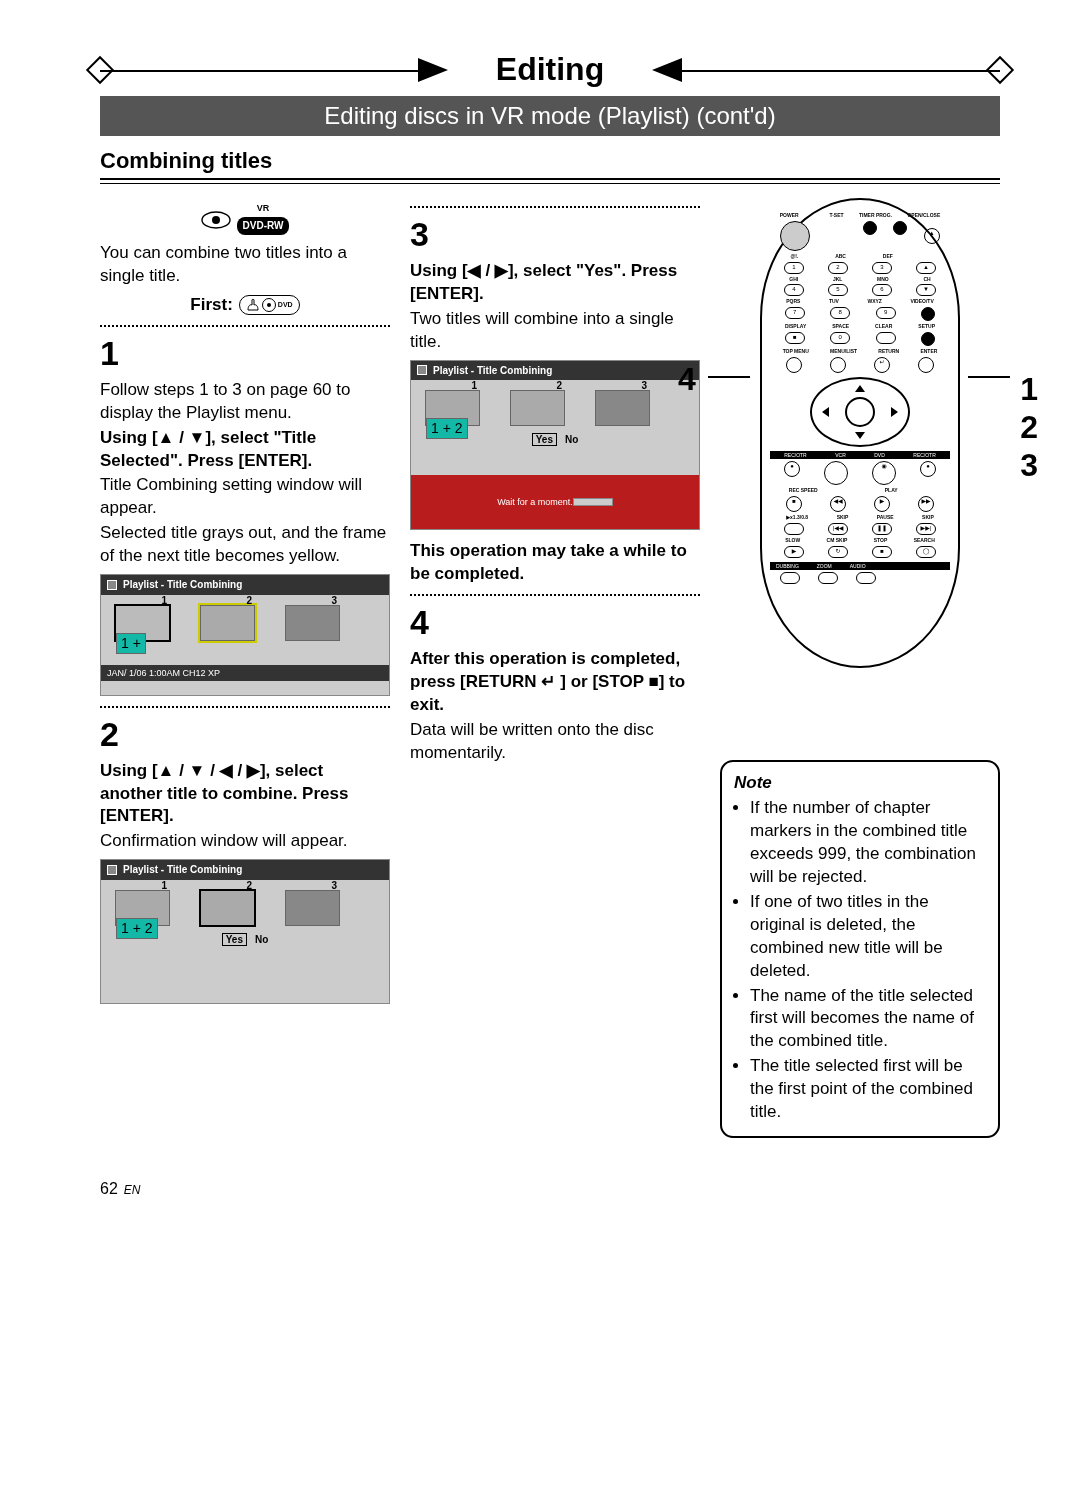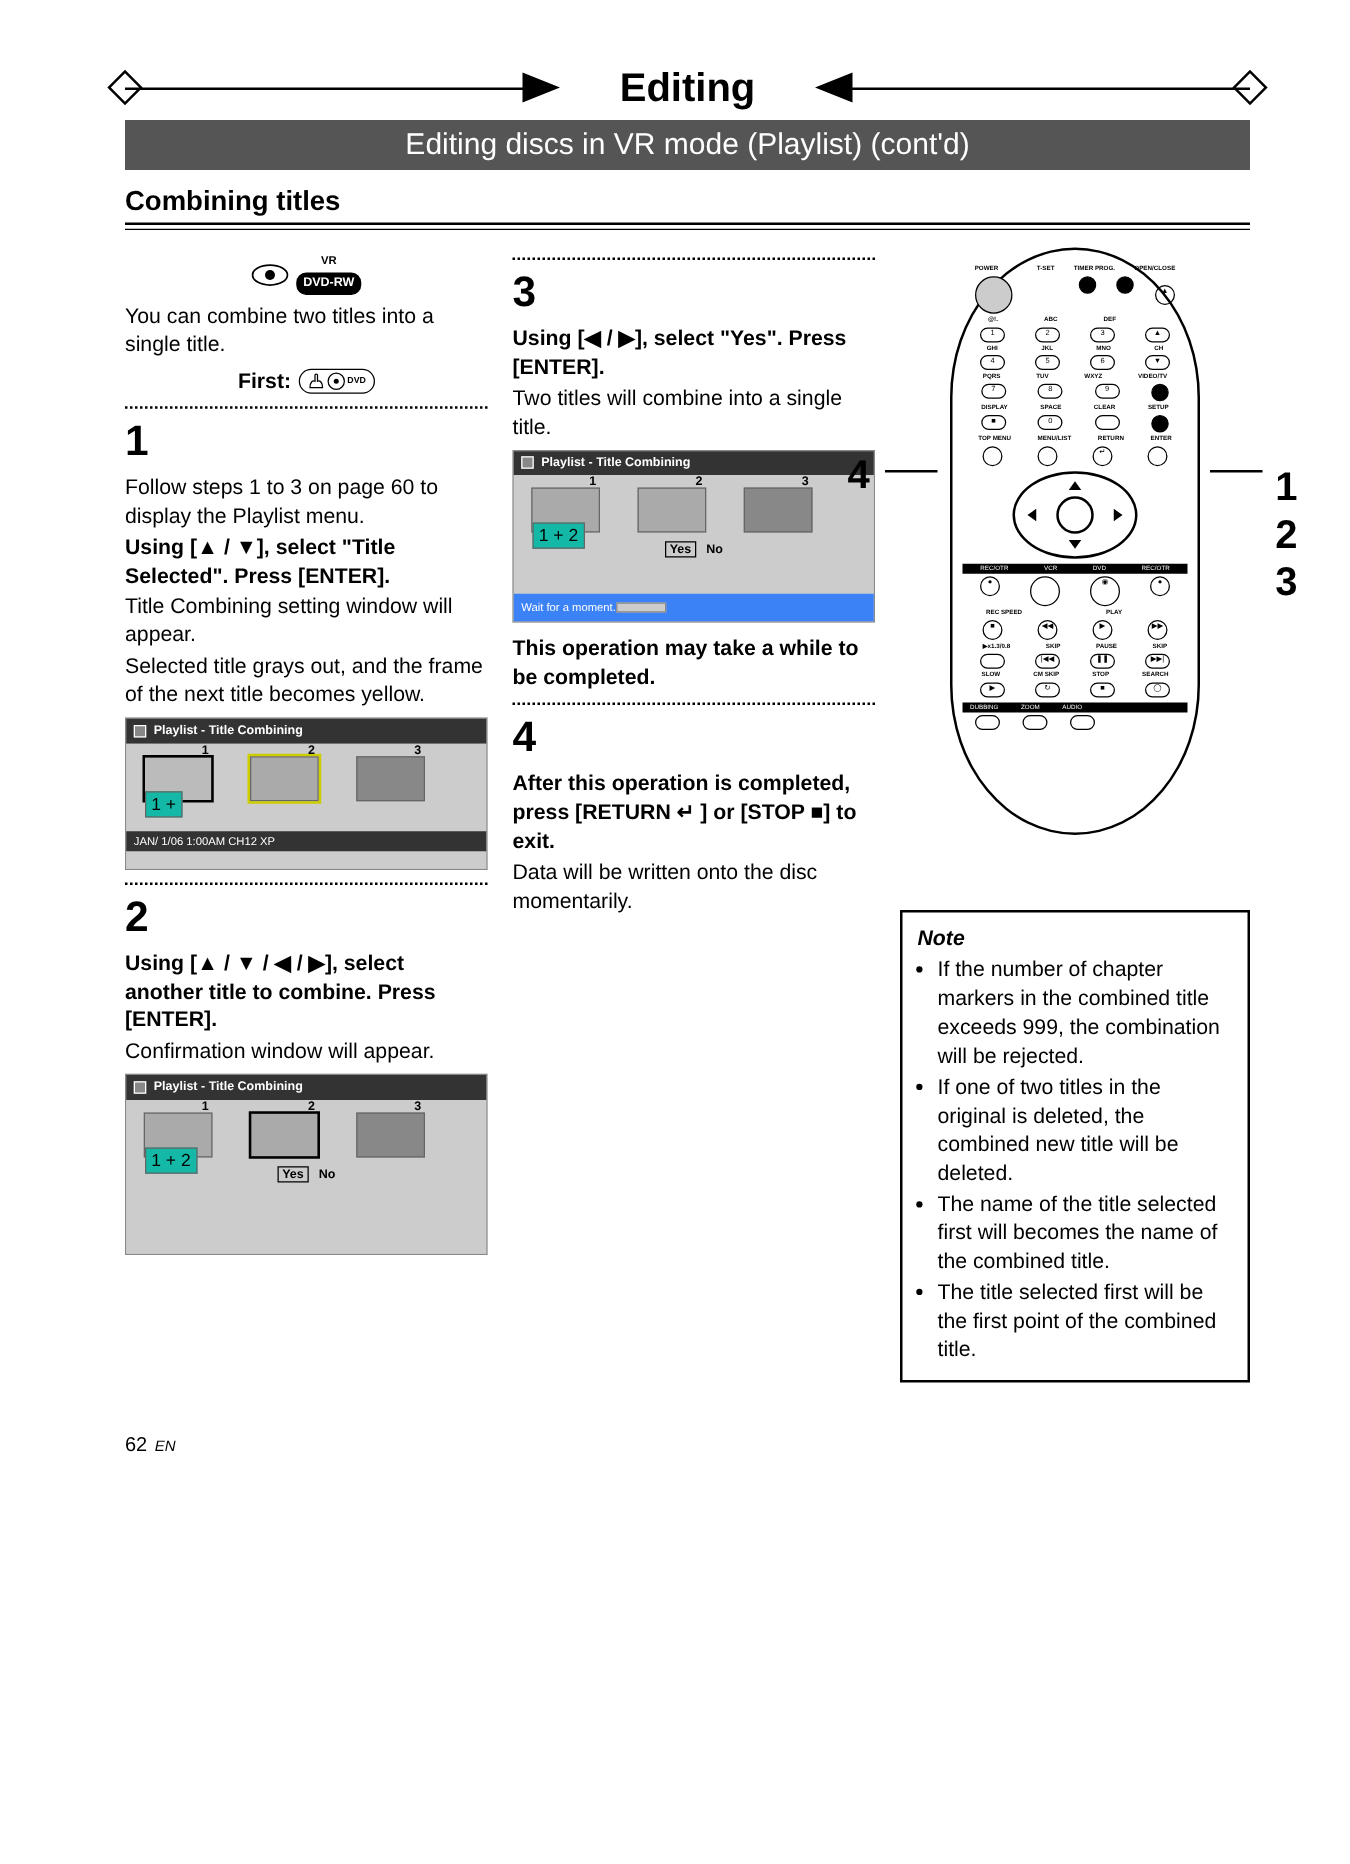--- a/index.html
+++ b/index.html
@@ -39,23 +39,23 @@
   .screen .body { padding:6px; min-height:100px; background:#ccc;}
   .thumb-row { display:flex; gap:30px; margin:4px 4px 4px 8px;}
   .thumb { width:55px; height:36px; background:#aaa; border:1px solid #666; position:relative;}
   .thumb-num { position:absolute; top:-12px; right:2px; font-size:10px; font-weight:bold;}
   .thumb.sel { outline:2px solid #000; outline-offset:-1px;}
   .thumb .combo { position:absolute; bottom:-14px; left:0; font-size:14px; background:#14b8a6; border:1px solid #666; padding:0 4px;}
   .screen .status { background:#333; color:#fff; font-size:9px; padding:2px 6px; margin:24px -6px -6px;}
   .yesno { text-align:center; margin-top:6px;}
   .yesno span { font-size:10px; font-weight:bold; margin:0 4px;}
   .yesno .yes-box{ border:1px solid #000; padding:0 3px;}
-  .wait-bar { background:#3b82f6; color:#fff; font-size:9px; padding:5px 6px; display:flex; justify-content:flex-start; margin:28px -6px -6px;}
+  .wait-bar { background:#b91c1c; color:#fff; font-size:9px; padding:21px 6px; display:flex; justify-content:center; margin:28px -6px -6px;}
   .wait-bar .bar { width:40px; height:8px; background:#ccc; border:1px solid #888; align-self:center;}
-  .note-box { border:2px solid #000; border-radius:0; padding:10px 12px; margin-top:60px;}
+  .note-box { border:2px solid #000; border-radius:13px; padding:10px 12px; margin-top:92px;}
   .note-box ul { list-style:disc; padding-left:16px; }
   .note-box li { margin:2px 0; }
   .remote-wrap { position:relative; display:flex; justify-content:center; align-items:flex-start;}
   .remote { width:200px; height:470px; border:2.5px solid #000; border-radius:100px/120px; position:relative; background:#fff;}
   .remote-inner { position:absolute; inset:12px 10px; font-size:6px; text-align:center;}
   .r-row { display:flex; justify-content:space-around; margin:2px 0;}
   .r-btn { width:20px; height:12px; border:1px solid #000; border-radius:10px; }
   .r-btn.round { width:16px; height:16px; border-radius:50%; border:1.5px solid #000;}
   .r-btn.med { width:24px; height:24px; border-radius:50%; border:1.5px solid #000;}
   .r-btn.big { width:30px; height:30px; border-radius:50%; border:1.5px solid #000; background:#ccc;}

